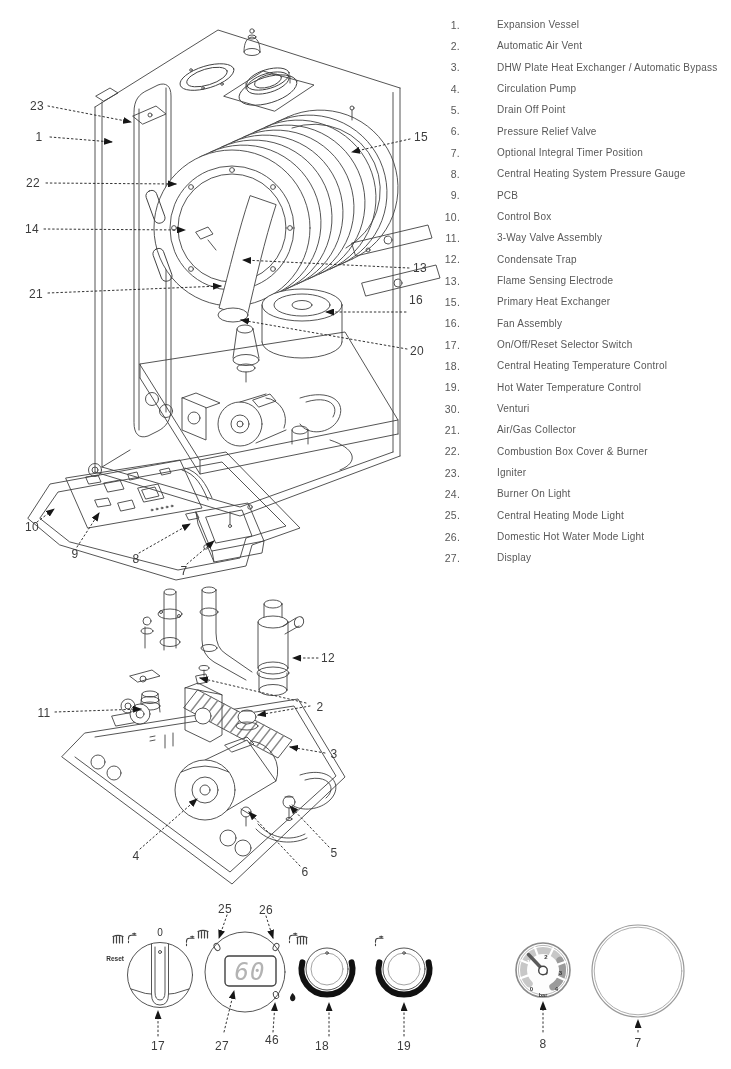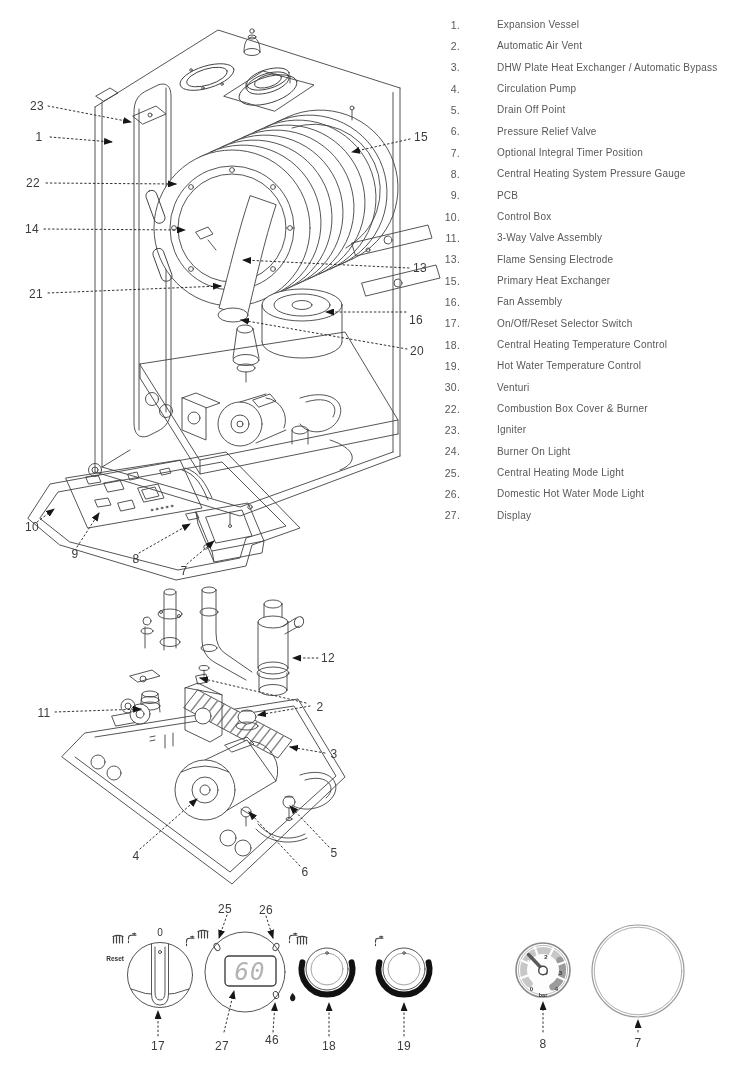--- a/index.html
+++ b/index.html
@@ -451,20 +451,24 @@
   </div>
       <div class="legend-row">
     <span class="legend-num">10.</span>
     <span class="legend-label">Control Box</span>
   </div>
       <div class="legend-row">
     <span class="legend-num">11.</span>
     <span class="legend-label">3-Way Valve Assembly</span>
   </div>
       <div class="legend-row">
+    <span class="legend-num">12.</span>
+    <span class="legend-label">Condensate Trap</span>
+  </div>
+      <div class="legend-row">
     <span class="legend-num">13.</span>
     <span class="legend-label">Flame Sensing Electrode</span>
   </div>
       <div class="legend-row">
     <span class="legend-num">15.</span>
     <span class="legend-label">Primary Heat Exchanger</span>
   </div>
       <div class="legend-row">
     <span class="legend-num">16.</span>
     <span class="legend-label">Fan Assembly</span>
@@ -477,20 +481,24 @@
     <span class="legend-num">18.</span>
     <span class="legend-label">Central Heating Temperature Control</span>
   </div>
       <div class="legend-row">
     <span class="legend-num">19.</span>
     <span class="legend-label">Hot Water Temperature Control</span>
   </div>
       <div class="legend-row">
     <span class="legend-num">30.</span>
     <span class="legend-label">Venturi</span>
+  </div>
+      <div class="legend-row">
+    <span class="legend-num">21.</span>
+    <span class="legend-label">Air/Gas Collector</span>
   </div>
       <div class="legend-row">
     <span class="legend-num">22.</span>
     <span class="legend-label">Combustion Box Cover &amp; Burner</span>
   </div>
       <div class="legend-row">
     <span class="legend-num">23.</span>
     <span class="legend-label">Igniter</span>
   </div>
       <div class="legend-row">
@@ -511,38 +519,38 @@
   </div>
     </div>
 
 <div class="co" style="left:37px;top:106px">23</div>
 <div class="co" style="left:39px;top:137px">1</div>
 <div class="co" style="left:33px;top:183px">22</div>
 <div class="co" style="left:32px;top:229px">14</div>
 <div class="co" style="left:36px;top:294px">21</div>
 <div class="co" style="left:421px;top:137px">15</div>
 <div class="co" style="left:420px;top:268px">13</div>
-<div class="co" style="left:416px;top:320px">16</div>
+<div class="co" style="left:416px;top:300px">16</div>
 <div class="co" style="left:417px;top:351px">20</div>
 <div class="co" style="left:32px;top:527px">10</div>
 <div class="co" style="left:75px;top:554px">9</div>
 <div class="co" style="left:136px;top:559px">8</div>
 <div class="co" style="left:184px;top:571px">7</div>
 
 <div class="co" style="left:44px;top:713px">11</div>
 <div class="co" style="left:328px;top:658px">12</div>
 <div class="co" style="left:320px;top:707px">2</div>
 <div class="co" style="left:334px;top:754px">3</div>
 <div class="co" style="left:136px;top:856px">4</div>
 <div class="co" style="left:305px;top:872px">6</div>
 <div class="co" style="left:334px;top:853px">5</div>
 
 <div class="co" style="left:225px;top:909px">25</div>
 <div class="co" style="left:266px;top:910px">26</div>
 <div class="co" style="left:158px;top:1046px">17</div>
 <div class="co" style="left:222px;top:1046px">27</div>
 <div class="co" style="left:272px;top:1040px">46</div>
-<div class="co" style="left:329px;top:1046px">18</div>
+<div class="co" style="left:322px;top:1046px">18</div>
 <div class="co" style="left:404px;top:1046px">19</div>
 <div class="co" style="left:543px;top:1044px">8</div>
 <div class="co" style="left:638px;top:1043px">7</div>
 
 </div>
 
 </body></html>

